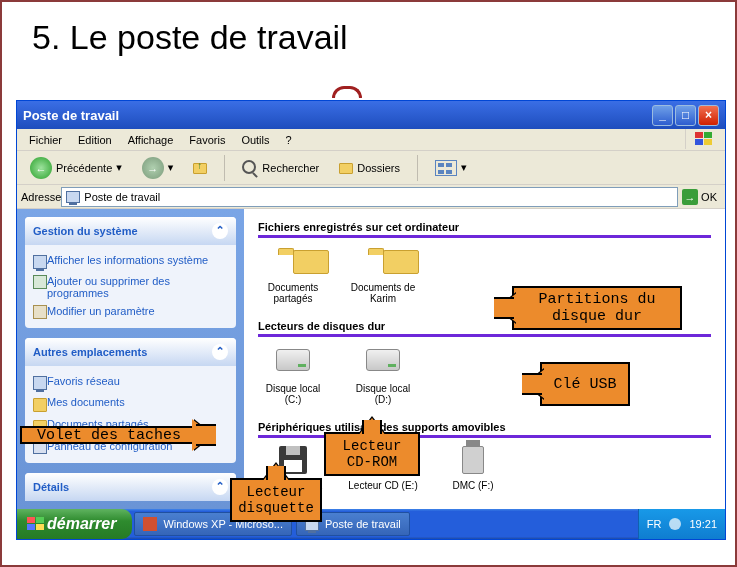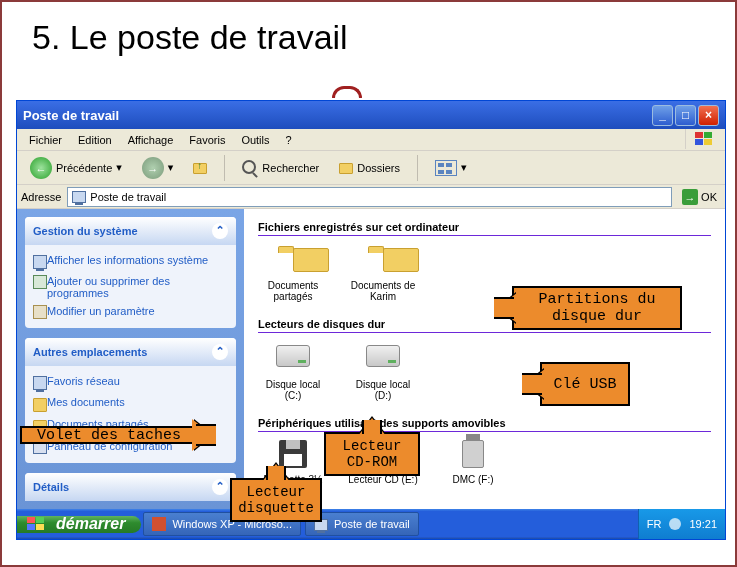--- a/index.html
+++ b/index.html
@@ -16,48 +16,48 @@
   .menubar span { padding: 3px 8px; }
   .winflag { position: absolute; right: 4px; top: 0; width: 36px; height: 20px; background: #ece9d8; border-left: 1px solid #d4d0c8; display: flex; align-items: center; justify-content: center; }
   .winflag svg { width: 18px; height: 14px; }
   .toolbar { height: 34px; background: #ece9d8; border-bottom: 1px solid #d4d0c8; display: flex; align-items: center; padding: 0 6px; gap: 6px; }
   .tbtn { display: flex; align-items: center; gap: 4px; padding: 2px 6px; border: 1px solid transparent; border-radius: 3px; }
   .navicon { width: 22px; height: 22px; border-radius: 50%; background: radial-gradient(#9de29d,#2aa02a); display:inline-flex; align-items:center; justify-content:center; color:#fff; font-weight:bold; }
   .navicon.fwd { background: radial-gradient(#b0d0b0,#7a9a7a); }
   .sep { width: 1px; height: 26px; background: #c0bcb0; margin: 0 4px; }
   .viewicon { width: 22px; height: 16px; border: 1px solid #5a84c0; display: inline-block; position: relative; }
   .viewicon::before { content: ''; position: absolute; width: 6px; height: 4px; background: #5a84c0; top: 2px; left: 2px; box-shadow: 8px 0 #5a84c0, 0 7px #5a84c0, 8px 7px #5a84c0; }
-  .addressbar { height: 24px; background: #ece9d8; border-bottom: 1px solid #d4d0c8; display: flex; align-items: center; padding: 0 4px; gap: 6px; }
+  .addressbar { height: 24px; background: #ece9d8; border-bottom: 1px solid #d4d0c8; display: flex; align-items: center; padding: 0 4px; gap: 0; }
   .addrfield { flex: 1; background: #fff; border: 1px solid #7f9db9; height: 20px; padding: 2px 4px; display:flex; align-items:center; gap:4px; }
   .okbtn { display:flex; align-items:center; gap:3px; padding: 0 4px; }
   .body { display: flex; height: calc(100% - 28px - 22px - 34px - 24px - 30px); }
   .leftpane { width: 227px; background: linear-gradient(#7aa5e6, #6a94d6); padding: 8px; overflow:hidden; }
   .panel { background: #eff3fb; border-radius: 4px; margin-bottom: 10px; }
   .panel-h { background: linear-gradient(#fff,#c6d7f2); font-weight: bold; color: #215dc6; padding: 6px 8px; border-radius: 4px 4px 0 0; display:flex; justify-content:space-between; align-items:center; }
   .panel-b { padding: 6px 8px; color: #215dc6; }
   .panel-b div { display:flex; gap:0; padding: 3px 0; }
   .panel-b .ic { width: 14px; height: 14px; flex-shrink:0; }
   .rightpane { flex:1; background:#fff; padding: 10px 14px; overflow:hidden; }
-  .section-h { font-weight:bold; border-bottom:1px solid #6d28d9; padding: 2px 0; margin-bottom: 6px; }
+  .section-h { font-weight:bold; border-bottom:3px solid #6d28d9; padding: 2px 0; margin-bottom: 6px; }
   .iconrow { display:flex; gap: 20px; margin-bottom: 14px; }
   .fileicon { width: 70px; text-align: center; font-size: 10px; }
   .fileicon .glyph { width: 34px; height: 30px; margin: 0 auto 4px; }
   .folder-g { position:relative; width:34px; height:26px; margin-top:4px; }
   .folder-g::before { content:''; position:absolute; width:34px; height:22px; bottom:0; background:#f2cf63; border:1px solid #c9a030; border-radius:2px; }
   .folder-g::after { content:''; position:absolute; width:14px; height:6px; top:0; left:2px; background:#f2cf63; border:1px solid #c9a030; border-bottom:none; border-radius:2px 2px 0 0; }
   .drive-g { width:34px; height:22px; margin-top:6px; background:linear-gradient(#f0f0f0,#c8c8c8); border:1px solid #888; border-radius:3px; position:relative; }
   .drive-g::after { content:''; position:absolute; width:8px; height:3px; background:#5fb05f; right:3px; bottom:3px; }
   .floppy-g { width:28px; height:28px; margin:2px auto; background:#3a3a3a; border-radius:2px; position:relative; }
   .floppy-g::before { content:''; position:absolute; width:14px; height:9px; background:#c0c0c0; top:0; left:7px; }
   .floppy-g::after { content:''; position:absolute; width:18px; height:12px; background:#fff; bottom:2px; left:5px; }
   .cd-g { width:28px; height:28px; margin:2px auto; border-radius:50%; background: radial-gradient(circle,#fff 18%,#d0d0e0 20%,#e8e8f0 55%,#c0c0d0 100%); border:1px solid #999; }
   .usb-g { width:22px; height:28px; margin:2px auto; background:#d0d0d0; border:1px solid #888; border-radius:2px; position:relative; }
   .usb-g::before { content:''; position:absolute; width:14px; height:7px; background:#888; top:-7px; left:3px; }
   .taskbar { position:absolute; bottom:0; left:0; right:0; height:30px; background: linear-gradient(#3f84e8,#245edb 8%,#245edb 92%,#1d4aa8); display:flex; align-items:center; color:#fff; }
-  .startbtn { height:17px; padding: 0 16px 0 10px; background: linear-gradient(#5fb35f,#2e8b2e 40%,#267a26); font-weight:bold; font-style:italic; font-size:16px; display:flex; align-items:center; border-radius:0 10px 10px 0; gap:11px; }
+  .startbtn { height:30px; padding: 0 16px 0 10px; background: linear-gradient(#5fb35f,#2e8b2e 40%,#267a26); font-weight:bold; font-style:italic; font-size:16px; display:flex; align-items:center; border-radius:0 10px 10px 0; gap:2px; }
   .taskitem { height:24px; margin:0 2px; padding:0 8px; background: linear-gradient(#4a7fd0,#3565b8); border:1px solid #2050a0; display:flex; align-items:center; gap:6px; font-size:11px; border-radius:2px; }
   .tray { margin-left:auto; height:30px; background: linear-gradient(#1899e8,#0f7dd0); padding: 9px 8px; display:flex; align-items:center; gap:8px; font-size:11px; border-left:1px solid #1060b0; }
   
   .callout { position:absolute; background:#ec8b2c; border:2px solid #000; color:#000; font-size:15px; text-align:center; display:flex; align-items:center; justify-content:center; font-family: Liberation Mono, monospace; }
   .arrow-l::before { content:''; position:absolute; left:-32px; top:50%; transform:translateY(-50%); border:16px solid transparent; border-right:20px solid #ec8b2c; filter: drop-shadow(-2px 0 0 #000); }
   .arrow-l::after { content:''; position:absolute; left:-20px; top:50%; transform:translateY(-50%); width:20px; height:18px; background:#ec8b2c; border-top:2px solid #000; border-bottom:2px solid #000; }
   .arrow-u::before { content:''; position:absolute; top:-30px; left:50%; transform:translateX(-50%); border:14px solid transparent; border-bottom:18px solid #ec8b2c; filter: drop-shadow(0 -2px 0 #000); }
   .arrow-u::after { content:''; position:absolute; top:-14px; left:50%; transform:translateX(-50%); width:16px; height:14px; background:#ec8b2c; border-left:2px solid #000; border-right:2px solid #000; }
   .arrow-r::before { content:''; position:absolute; right:-32px; top:50%; transform:translateY(-50%); border:16px solid transparent; border-left:20px solid #ec8b2c; filter: drop-shadow(2px 0 0 #000); }
   .arrow-r::after { content:''; position:absolute; right:-20px; top:50%; transform:translateY(-50%); width:20px; height:18px; background:#ec8b2c; border-top:2px solid #000; border-bottom:2px solid #000; }

